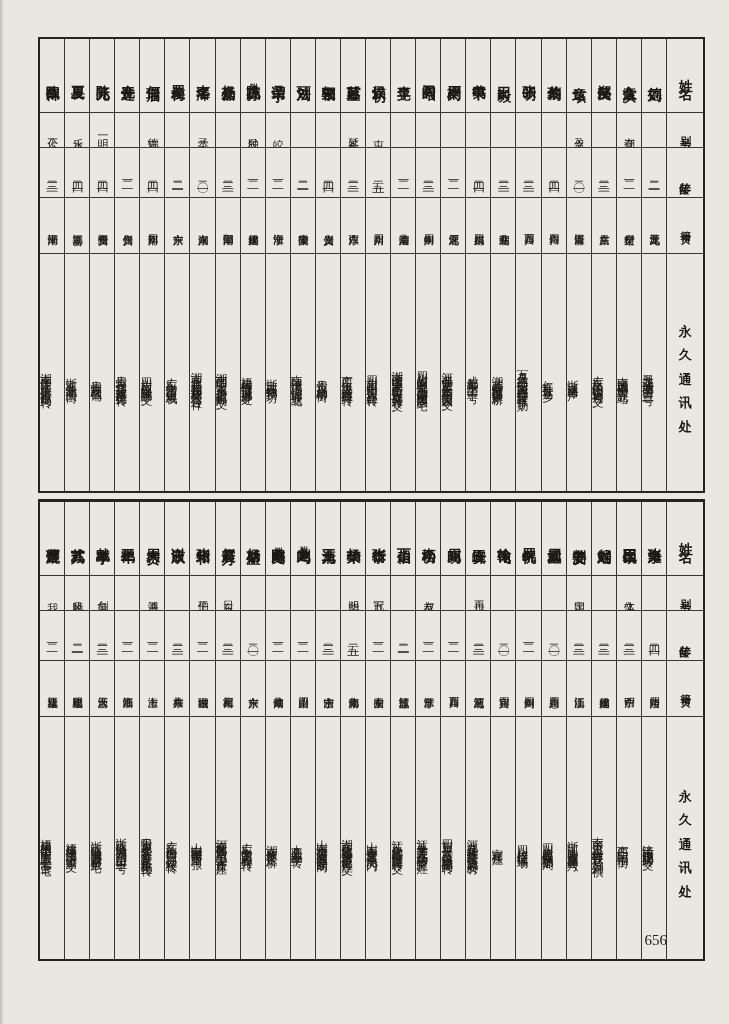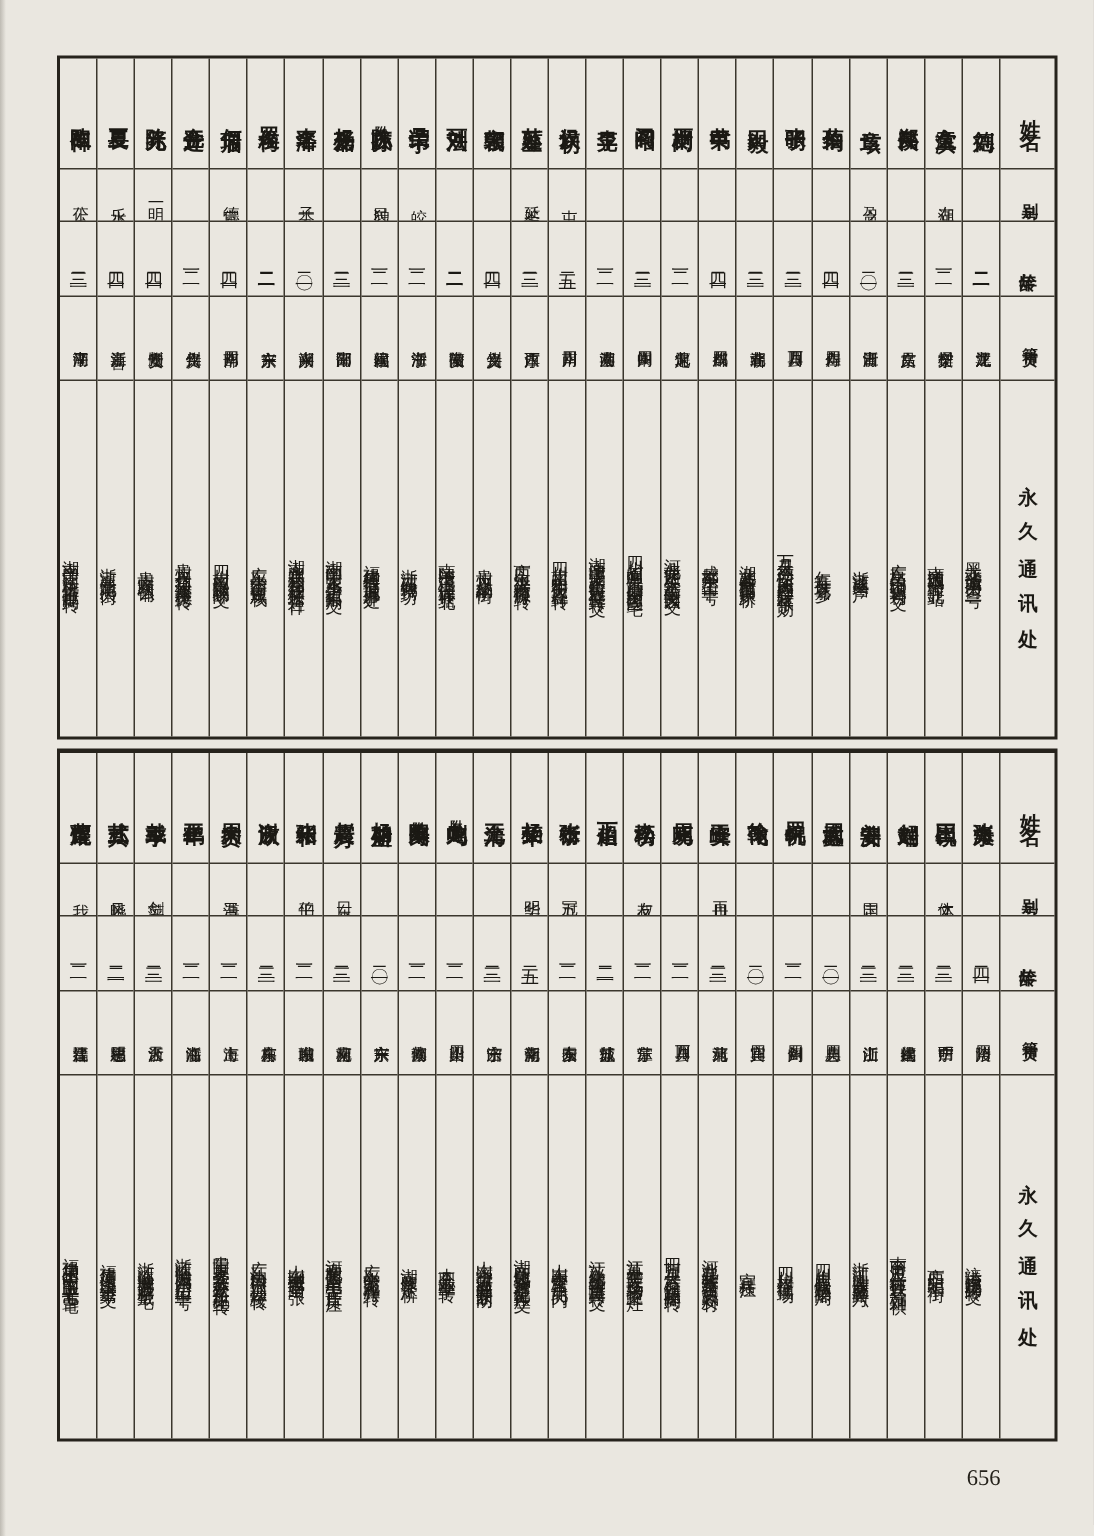--- a/index.html
+++ b/index.html
@@ -22,21 +22,21 @@
   .vt{writing-mode:vertical-rl;text-orientation:upright;line-height:1.05;letter-spacing:1px;max-height:100%;}
   .c-addr .vt{letter-spacing:2px;}
   .c-native .vt{letter-spacing:0px;line-height:1;}
   .note{font-size:8px;letter-spacing:0;}
   .col-head .cell{font-weight:bold;}
   .col-head .c-alias .vt,.col-head .c-native .vt{letter-spacing:3px;}
   .col-head .c-age .vt{letter-spacing:1px;}
   .col-head .c-addr{justify-content:center;padding-top:0;}
   .col-head .c-addr .vt{letter-spacing:24px;font-size:13px;}
   .col-head .c-name .vt{letter-spacing:8px;}
-  .pagenum{position:absolute;right:62px;top:978px;font-size:15px;
+  .pagenum{position:absolute;right:62px;top:932px;font-size:15px;
            font-family:"Liberation Serif","DejaVu Serif",serif;color:#24211a;}
 </style>
 </head>
 <body>
 
 <div class="page">
   <div class="tables">
     <div class="dtable">
         <div class="col">
           <div class="cell c-name">

